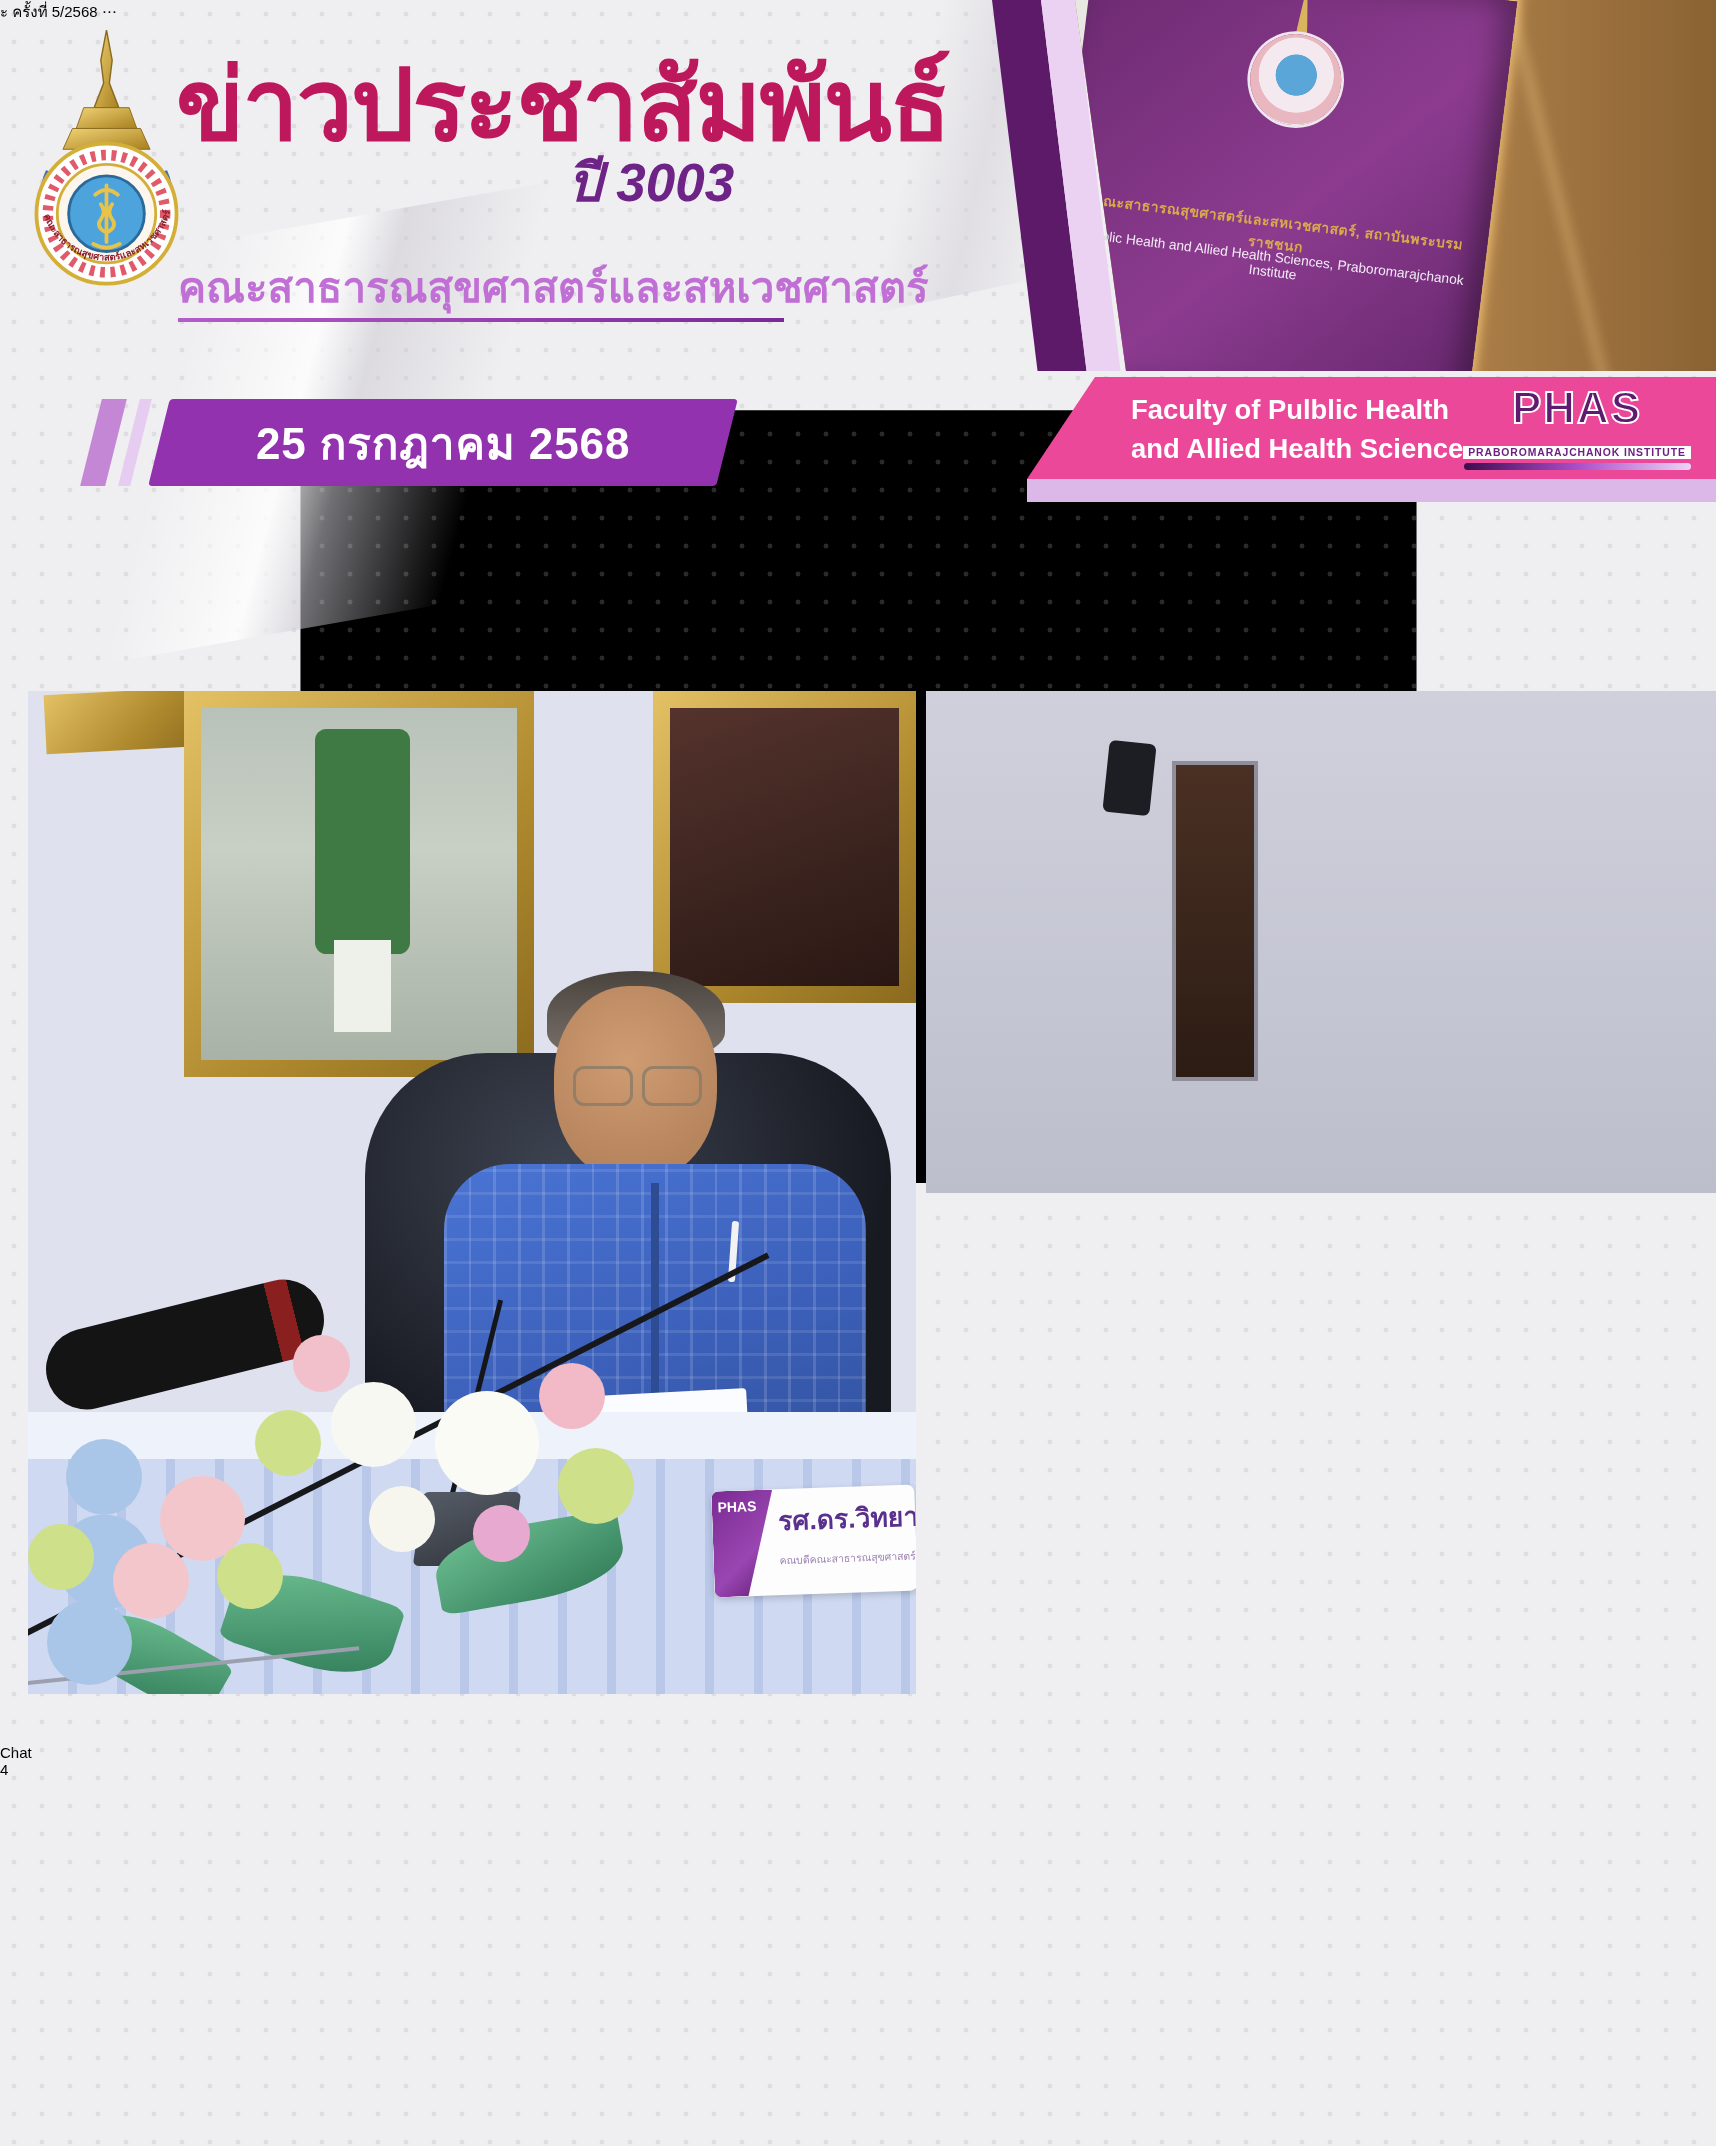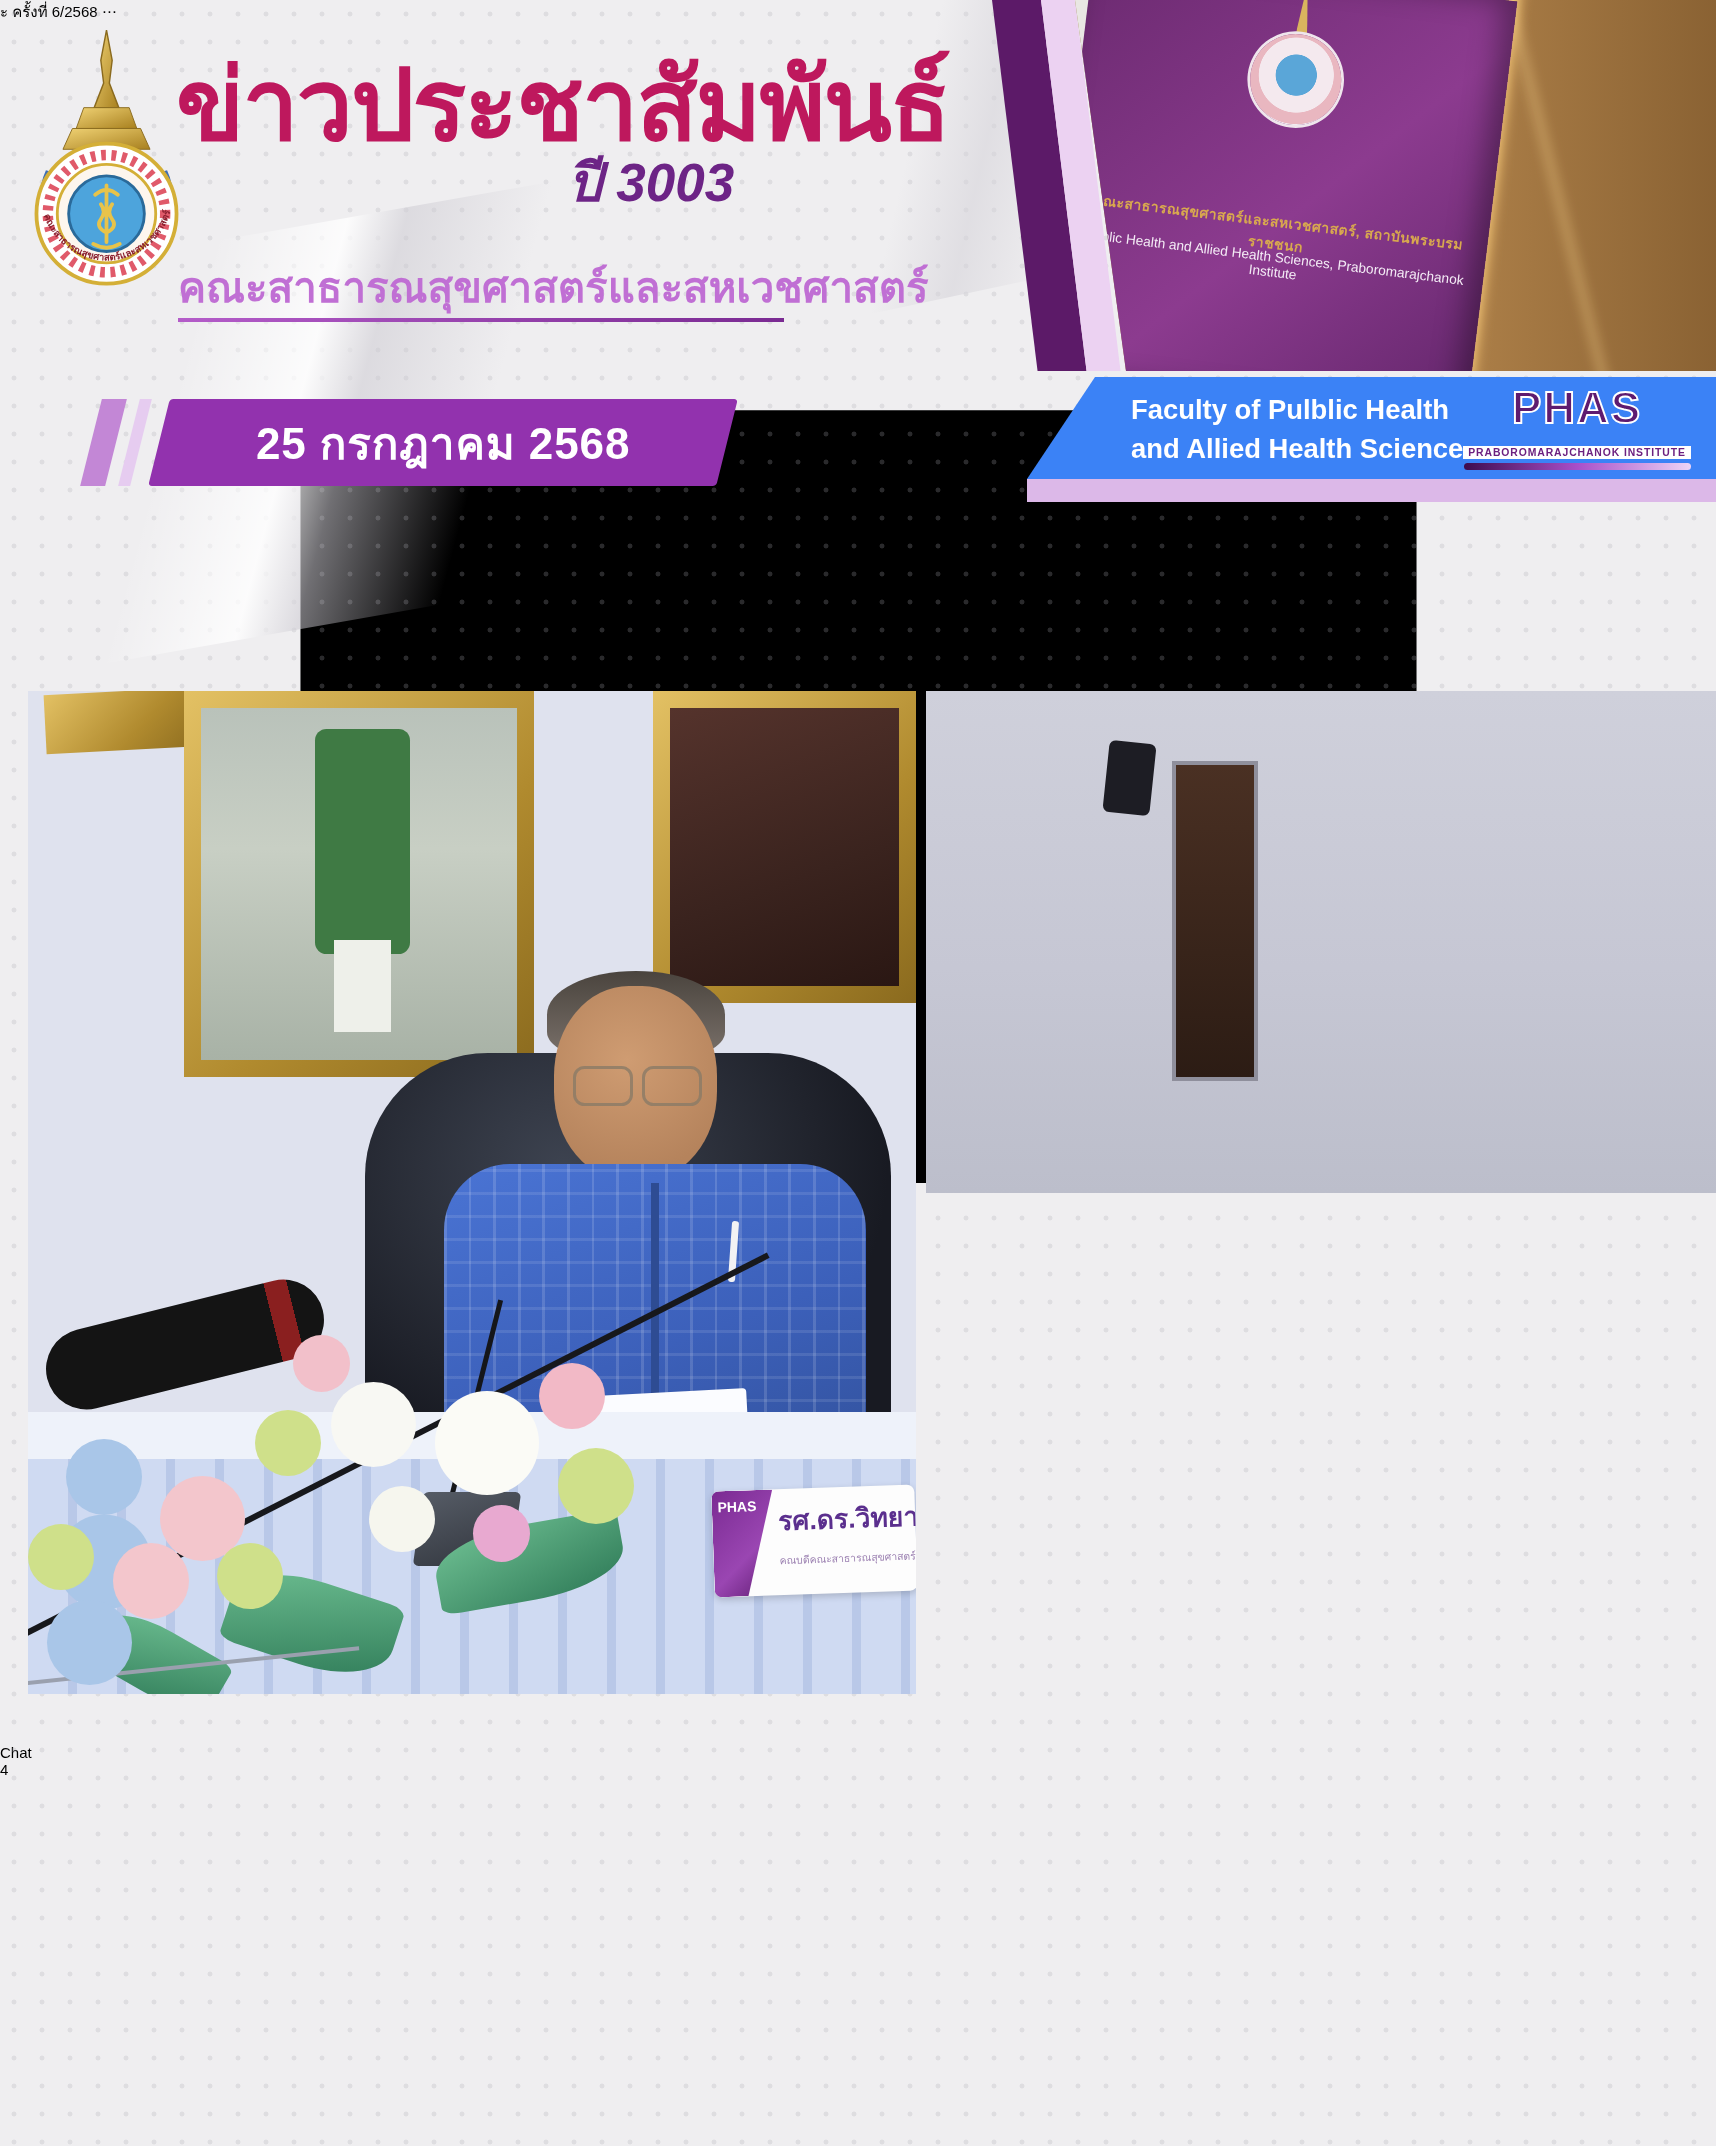--- a/index.html
+++ b/index.html
@@ -57,21 +57,21 @@
   
   .date-stripe1{position:absolute;left:91px;top:399px;width:24.6px;height:87px;background:#c387d6;
         transform:skewX(-14deg);z-index:3;}
   .date-stripe2{position:absolute;left:129px;top:399px;width:12.3px;height:87px;background:#e6ccf0;
         transform:skewX(-14deg);z-index:3;}
   .date-banner{position:absolute;left:159px;top:399px;width:568px;height:87px;background:#9232ae;
         transform:skewX(-14deg);border-radius:3.8px;z-index:3;display:flex;align-items:center;justify-content:center;}
   .date-banner span{transform:skewX(14deg);font-size:44px;font-weight:bold;color:#ffffff;letter-spacing:0.9px;}
 
   
-  .fac-band{position:absolute;left:1027px;top:377px;width:690px;height:102px;background:#3b82f6;z-index:3;
+  .fac-band{position:absolute;left:1027px;top:377px;width:690px;height:102px;background:#ec4899;z-index:3;
         clip-path:polygon(68px 0,100% 0,100% 100%,0 100%);}
   .fac-band-strip{position:absolute;left:1027px;top:479px;width:690px;height:23px;background:#dcb8e8;z-index:3;}
   .fac-en{position:absolute;left:104px;top:13.2px;font-size:27.4px;font-weight:bold;color:#ffffff;line-height:39px;}
   .phas-box{position:absolute;right:19px;top:7.6px;width:242px;height:87px;display:flex;flex-direction:column;
         align-items:center;justify-content:center;}
   .phas-big{font-size:44px;font-weight:900;letter-spacing:1.9px;color:#5e1b70;
         -webkit-text-stroke:1.9px #ffffff;line-height:44px;}
   .phas-strip{background:#ffffff;border-radius:0;padding:0.9px 5.7px;font-size:10.4px;font-weight:bold;
         letter-spacing:0.9px;color:#6d2080;margin-top:16px;}
   .phas-bar{width:227px;height:7.6px;margin-top:3.8px;border-radius:3.8px;
@@ -336,21 +336,21 @@
     <div class="rp-micball" style="left:435px;top:317px;"></div>
     <div class="rp-mic" style="left:662px;top:331px;"></div>
     <div class="rp-bottle" style="left:199px;top:339px;"></div>
     <div class="rp-bottle" style="left:492px;top:341px;"></div>
     <div class="rp-table-front"></div>
     <div class="rp-floor"></div>
   </div>
 
   <div class="teams">
     <div class="tw-titlebar">
-      <span>ะ ครั้งที่ 6/2568</span>
+      <span>ะ ครั้งที่ 5/2568</span>
       <span>⋯</span>
     </div>
     <div class="tw-toolbar">
       <div class="tb-item">
         <svg viewBox="0 0 20 20">
             <path d="M3.5 4.5h13v9h-7l-3.5 3v-3h-2.5z"></path>
           </svg>
         <span>Chat</span>
       </div>
       <div class="tb-item">

